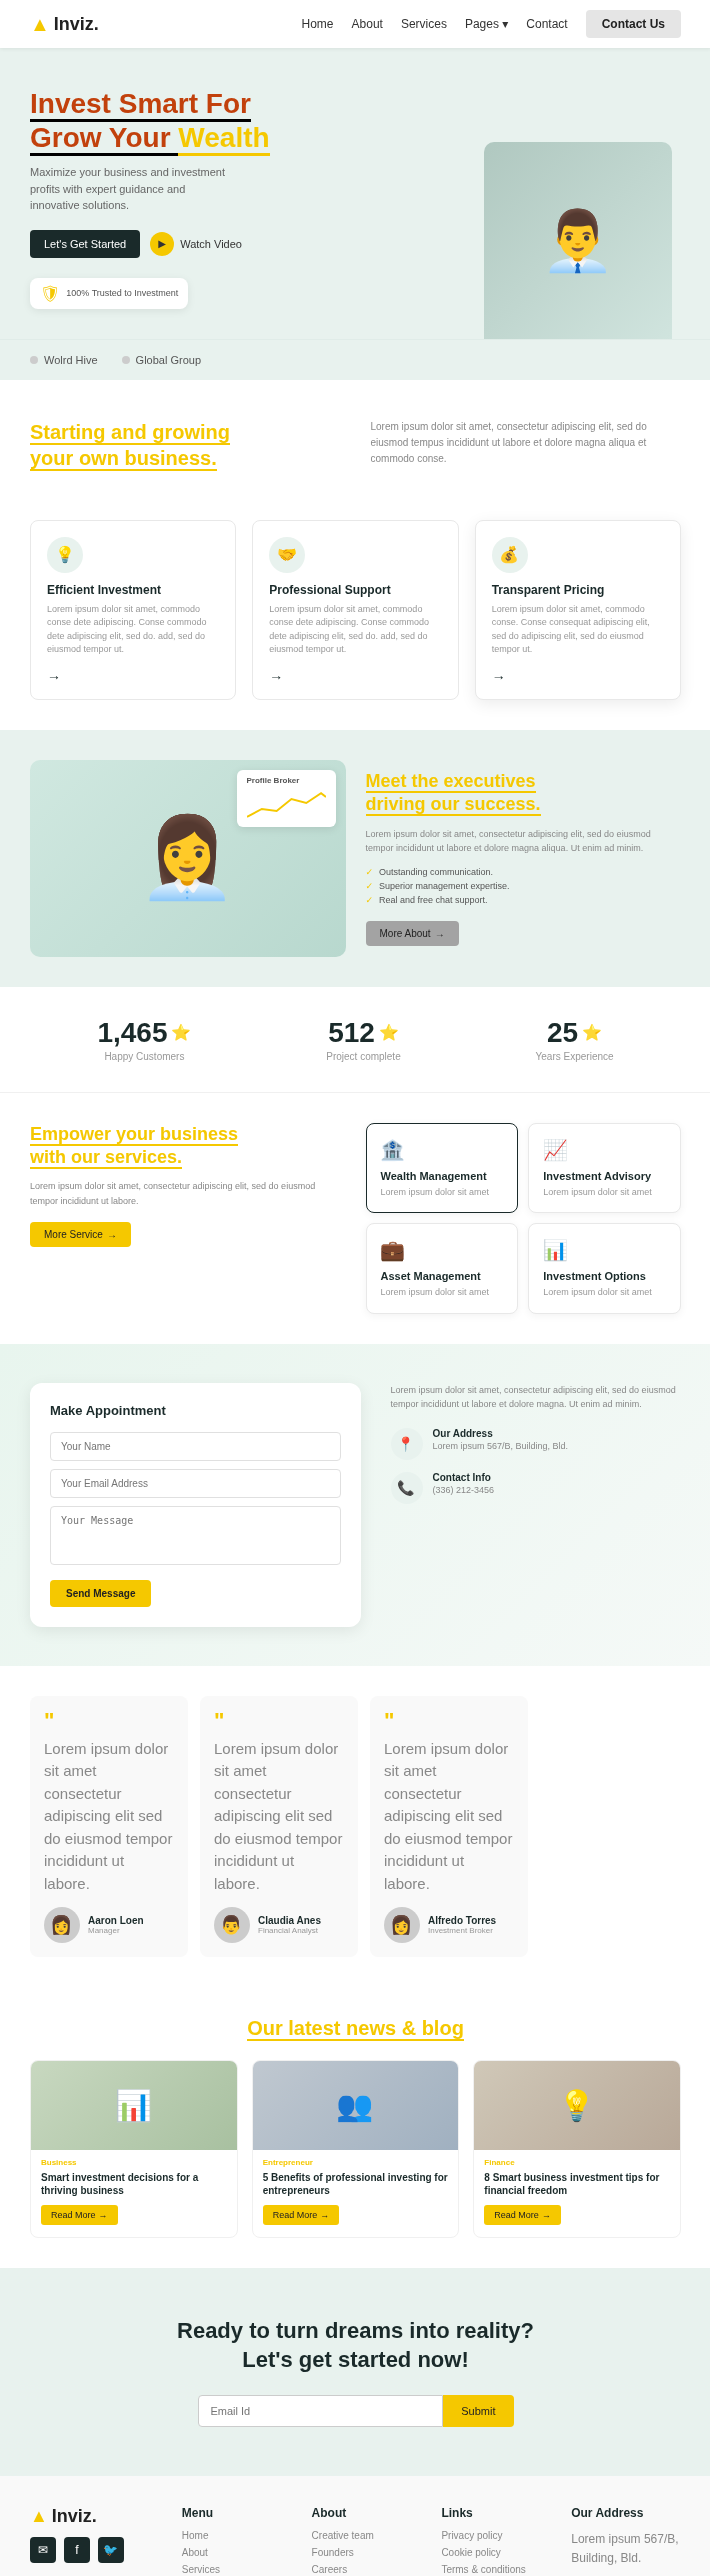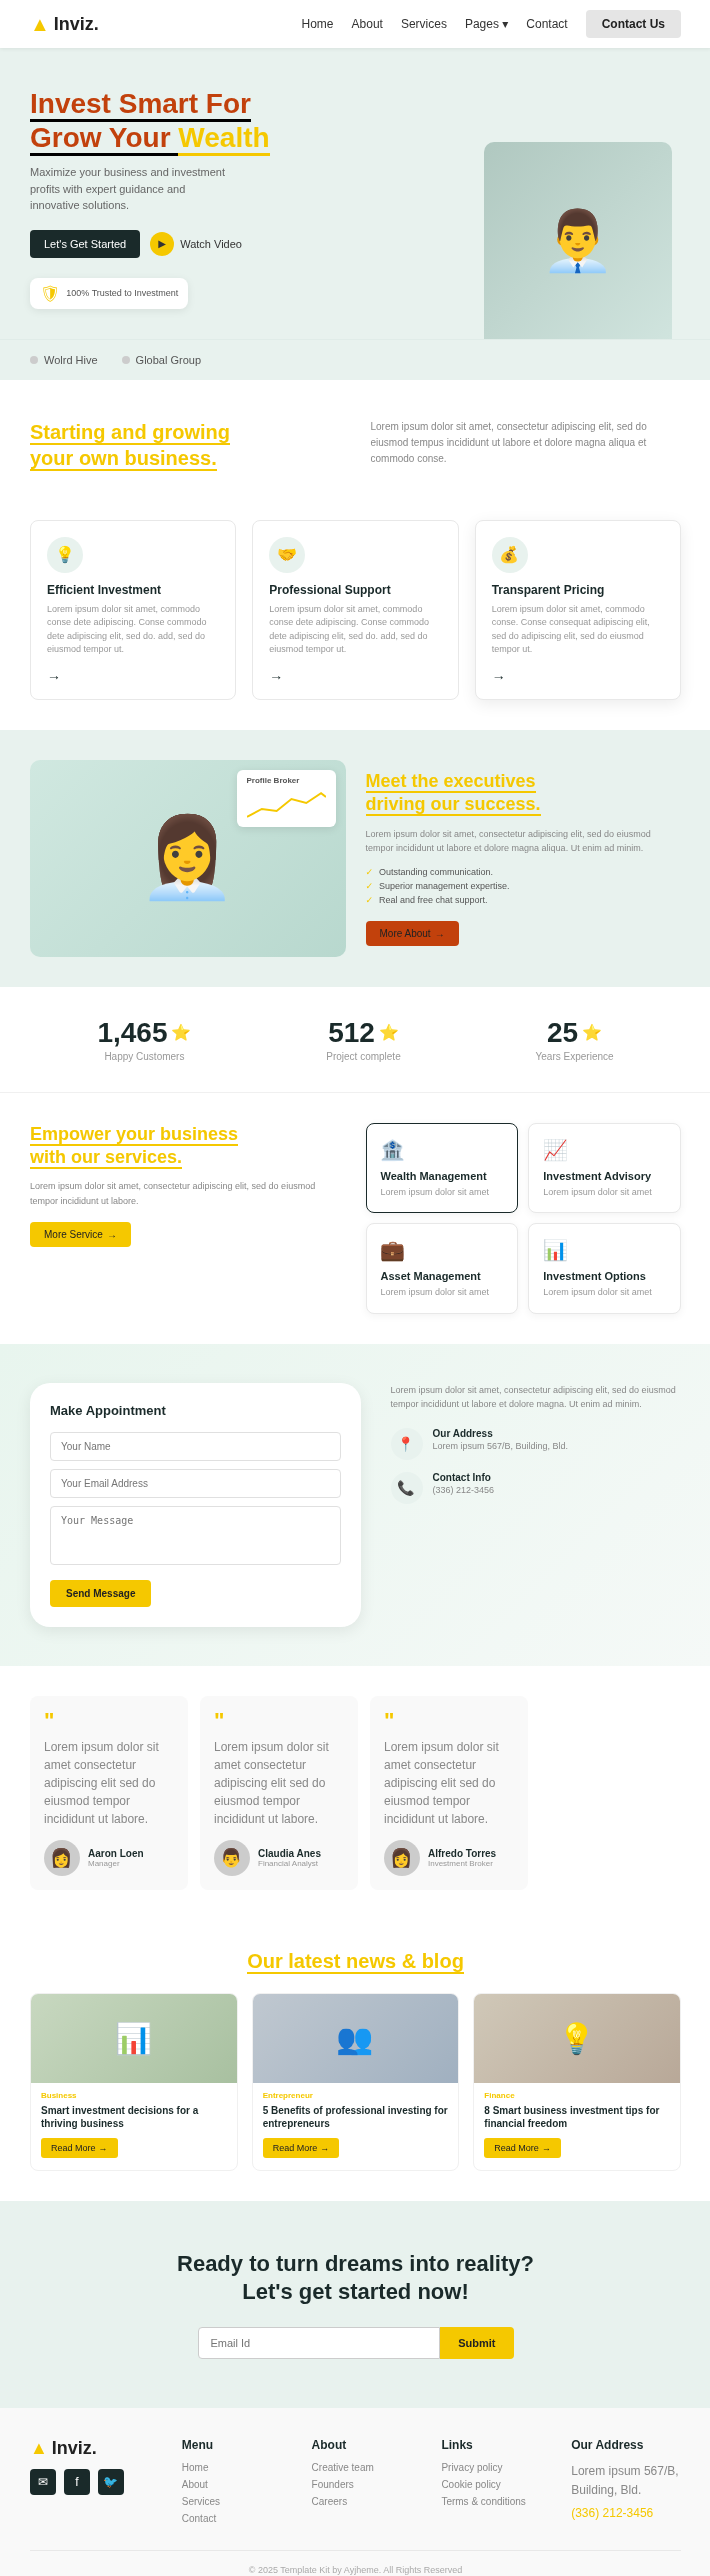--- a/index.html
+++ b/index.html
@@ -52,21 +52,21 @@
     .exec-img { flex: 1; background: #fff; border-radius: 10px; overflow: hidden; position: relative; min-height: 197px; display: flex; align-items: center; justify-content: center; }
     .exec-person { font-size: 79px; width: 100%; height: 197px; display: flex; align-items: center; justify-content: center; background: linear-gradient(135deg, #d0e8e0, #b8d8ce); }
     .profile-card { position: absolute; top: 10px; right: 10px; background: #fff; border-radius: 6px; padding: 6px 10px; font-size: 8px; color: #555; box-shadow: 0 2px 8px rgba(0,0,0,0.1); }
     .exec-content { flex: 1; }
     .exec-content h2 { font-size: 18px; font-weight: 700; color: #1a2a2a; line-height: 1.3; margin-bottom: 10px; }
     .exec-content h2 span { color: #f5c800; border-bottom: 2px solid #f5c800; }
     .exec-content p { font-size: 9px; color: #888; line-height: 1.6; margin-bottom: 12px; }
     .exec-checks { margin-bottom: 16px; }
     .exec-check { font-size: 9px; color: #555; margin-bottom: 4px; display: flex; align-items: center; gap: 6px; }
     .check-mark { color: #f5c800; }
-    .btn-more { background: #c2410c; color: #222; border: none; padding: 7px 14px; border-radius: 4px; font-size: 10px; cursor: pointer; display: flex; align-items: center; gap: 4px; }
+    .btn-more { background: #a3a3a3; color: #222; border: none; padding: 7px 14px; border-radius: 4px; font-size: 10px; cursor: pointer; display: flex; align-items: center; gap: 4px; }
 
     
     .stats { padding: 30px; display: flex; justify-content: space-around; border-bottom: 1px solid #f0f0f0; }
     .stat { text-align: center; }
     .stat-num { font-size: 28px; font-weight: 800; color: #1a2a2a; display: flex; align-items: center; justify-content: center; gap: 4px; }
     .stat-star { color: #f5c800; font-size: 16px; }
     .stat-label { font-size: 10px; color: #999; margin-top: 2px; }
 
     
     .services-section { padding: 30px; display: flex; gap: 20px; align-items: flex-start; }
@@ -77,39 +77,39 @@
     .btn-service { background: #f5c800; color: #222; border: none; padding: 7px 14px; border-radius: 4px; font-size: 10px; cursor: pointer; display: flex; align-items: center; gap: 4px; }
     .services-grid { flex: 1; display: grid; grid-template-columns: 1fr 1fr; gap: 10px; }
     .service-item { background: #fff; border: 1px solid #e8e8e8; border-radius: 8px; padding: 14px; box-shadow: 0 2px 8px rgba(0,0,0,0.05); }
     .service-item.active { border-color: #1a2a2a; }
     .service-icon { font-size: 20px; margin-bottom: 8px; color: #1a2a2a; }
     .service-title { font-size: 11px; font-weight: 700; color: #1a2a2a; margin-bottom: 4px; }
     .service-text { font-size: 9px; color: #999; line-height: 1.4; }
 
     
     .appointment { background: linear-gradient(135deg, #e8f5ee 0%, #f5f9f7 100%); padding: 39px 30px; display: flex; gap: 30px; align-items: flex-start; position: relative; }
-    .appt-form-wrap { background: #fff; border-radius: 20px; padding: 20px; flex: 1; box-shadow: 0 4px 16px rgba(0,0,0,0.08); }
+    .appt-form-wrap { background: #fff; border-radius: 12px; padding: 20px; flex: 1; box-shadow: 0 4px 16px rgba(0,0,0,0.08); }
     .appt-title { font-size: 13px; font-weight: 700; color: #1a2a2a; margin-bottom: 14px; }
     .form-input { width: 100%; border: 1px solid #e0e0e0; border-radius: 4px; padding: 8px 10px; font-size: 10px; color: #999; margin-bottom: 8px; outline: none; }
     .form-textarea { width: 100%; border: 1px solid #e0e0e0; border-radius: 4px; padding: 8px 10px; font-size: 10px; color: #999; margin-bottom: 12px; outline: none; height: 59px; resize: none; }
     .btn-send { background: #f5c800; color: #222; border: none; padding: 8px 16px; border-radius: 4px; font-size: 10px; cursor: pointer; font-weight: 600; }
     .appt-info { flex: 1; }
     .appt-info h2 { font-size: 18px; font-weight: 700; color: #1a2a2a; line-height: 1.3; margin-bottom: 10px; }
     .appt-info h2 span { color: #f5c800; border-bottom: 2px solid #f5c800; }
     .appt-info p { font-size: 9px; color: #888; line-height: 1.6; margin-bottom: 16px; }
     .contact-item { display: flex; align-items: flex-start; gap: 10px; margin-bottom: 12px; }
     .contact-icon-wrap { width: 32px; height: 32px; background: #e8f2ee; border-radius: 50%; display: flex; align-items: center; justify-content: center; font-size: 14px; flex-shrink: 0; }
     .contact-label { font-size: 10px; font-weight: 600; color: #1a2a2a; margin-bottom: 2px; }
     .contact-val { font-size: 9px; color: #888; }
 
     
     .testimonials { padding: 30px; display: flex; gap: 12px; overflow: hidden; }
     .testi-card { background: #f9f9f9; border-radius: 8px; padding: 14px; width: 158px; flex-shrink: 0; }
     .testi-quote { color: #f5c800; font-size: 22px; font-weight: 700; line-height: 1; margin-bottom: 6px; }
-    .testi-text { font-size: 12px; color: #888; line-height: 1.5; margin-bottom: 12px; }
+    .testi-text { font-size: 15px; color: #888; line-height: 1.5; margin-bottom: 12px; }
     .testi-person { display: flex; align-items: center; gap: 8px; }
     .testi-avatar { width: 36px; height: 36px; border-radius: 50%; background: #ccc; display: flex; align-items: center; justify-content: center; font-size: 18px; overflow: hidden; }
     .testi-name { font-size: 10px; font-weight: 600; color: #1a2a2a; }
     .testi-role { font-size: 8px; color: #999; }
 
     
     .blog-section { padding: 30px; }
     .blog-section h2 { text-align: center; font-size: 20px; font-weight: 700; color: #1a2a2a; margin-bottom: 20px; }
     .blog-section h2 span { color: #f5c800; border-bottom: 2px solid #f5c800; }
     .blog-grid { display: flex; gap: 14px; }
@@ -117,21 +117,21 @@
     .blog-img { height: 89px; background: #d0d8d0; display: flex; align-items: center; justify-content: center; font-size: 30px; overflow: hidden; }
     .blog-tag { font-size: 8px; color: #f5c800; font-weight: 600; margin: 8px 10px 4px 10px; }
     .blog-title { font-size: 10px; font-weight: 700; color: #1a2a2a; margin: 0 10px 8px 10px; line-height: 1.3; }
     .btn-read { margin: 0 10px 12px 10px; background: #f5c800; color: #222; border: none; padding: 5px 10px; border-radius: 3px; font-size: 9px; cursor: pointer; display: flex; align-items: center; gap: 3px; width: fit-content; }
 
     
     .cta-section { background: #e8f2ee; padding: 49px 48px; text-align: center; }
     .cta-section h2 { font-size: 22px; font-weight: 700; color: #1a2a2a; line-height: 1.3; margin-bottom: 20px; }
     .cta-form { display: flex; justify-content: center; gap: 0; max-width: 316px; margin: 0 auto; }
     .cta-input { flex: 1; border: 1px solid #ccc; border-radius: 4px 0 0 4px; padding: 9px 12px; font-size: 11px; outline: none; }
-    .cta-btn { background: #f5c800; color: #222; border: none; padding: 9px 18px; border-radius: 0 4px 4px 0; font-size: 11px; cursor: pointer; font-weight: 700; }
+    .cta-btn { background: #f5c800; color: #222; border: none; padding: 9px 18px; border-radius: 0 4px 4px 0; font-size: 11px; cursor: pointer; font-weight: 400; }
 
     
     footer { background: #f9f9f9; padding: 30px; }
     .footer-top { display: flex; gap: 20px; margin-bottom: 20px; }
     .footer-brand { flex: 1.2; }
     .footer-logo { font-size: 18px; font-weight: 700; color: #222; display: flex; align-items: center; gap: 4px; margin-bottom: 8px; }
     .footer-col { flex: 1; }
     .footer-col-title { font-size: 12px; font-weight: 700; color: #1a2a2a; margin-bottom: 10px; }
     .footer-link { font-size: 10px; color: #888; margin-bottom: 6px; cursor: pointer; display: block; }
     .footer-social { display: flex; gap: 8px; margin-top: 10px; }

